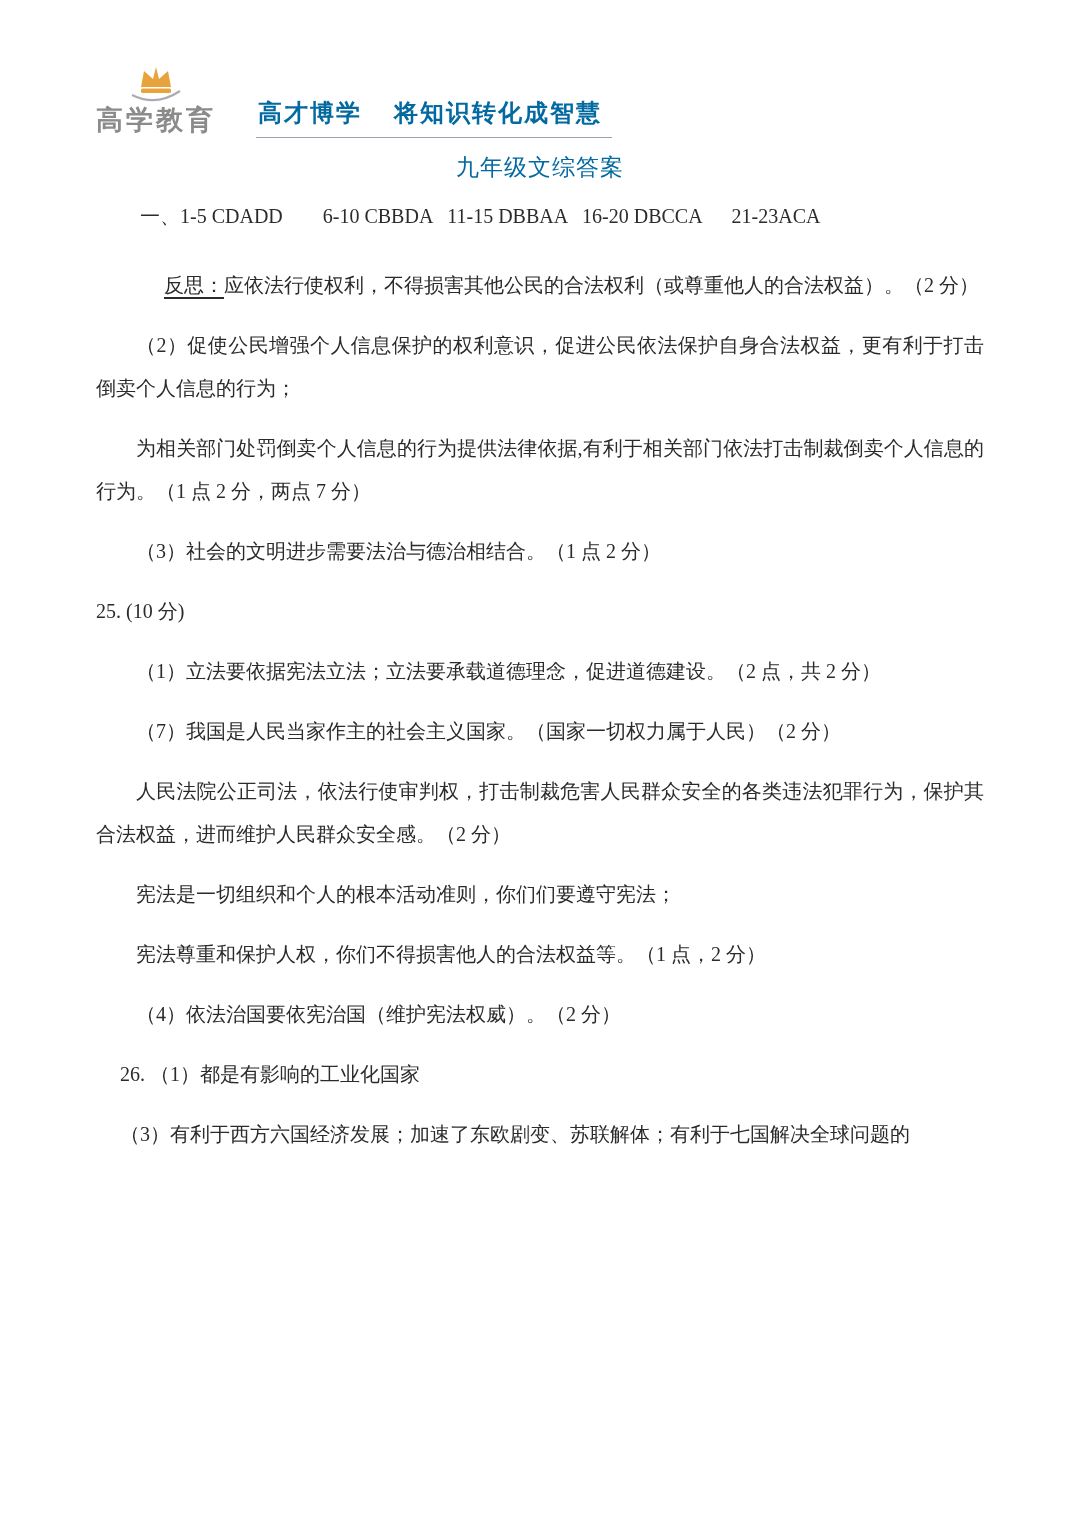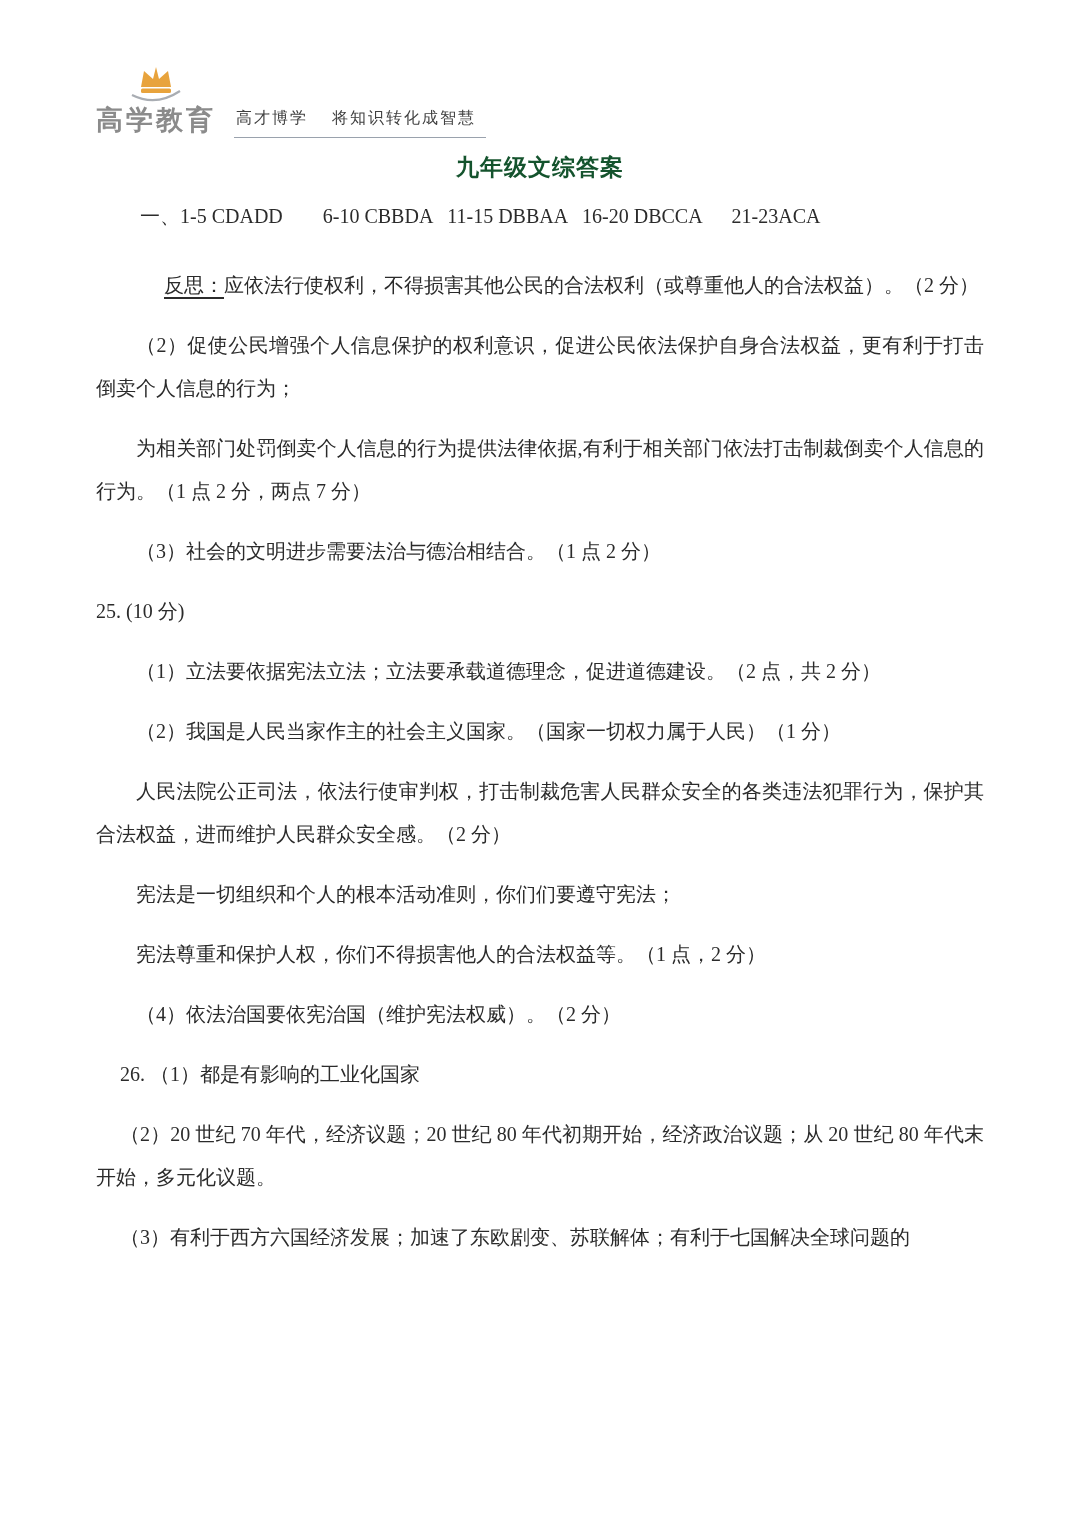--- a/index.html
+++ b/index.html
@@ -13,21 +13,21 @@
     box-sizing: border-box;
     background: #ffffff;
     padding: 62px 96px 80px 96px;
     font-family: "Liberation Serif", "DejaVu Serif", serif;
     color: #2b2b2b;
   }
   
   .header {
     display: flex;
     align-items: flex-end;
-    gap: 18px;
+    gap: 40px;
     margin-bottom: 6px;
   }
   .logo {
     display: flex;
     flex-direction: column;
     align-items: center;
     width: 120px;
   }
   .logo-mark {
     line-height: 0;
@@ -35,34 +35,34 @@
   }
   .logo-text {
     font-family: "Liberation Sans", "DejaVu Sans", sans-serif;
     font-size: 27px;
     font-weight: bold;
     color: #8b8b8b;
     letter-spacing: 3px;
     white-space: nowrap;
   }
   .slogan {
-    font-size: 16px;
-    font-weight: normal;
-    color: #404040;
+    font-size: 24px;
+    font-weight: bold;
+    color: #0369a1;
     letter-spacing: 2px;
     border-bottom: 1px solid #9aa2ad;
     padding: 0 10px 8px 2px;
     white-space: pre;
   }
   
   .doc-title {
     text-align: center;
     font-size: 23px;
-    font-weight: bold;
-    color: #14532d;
+    font-weight: normal;
+    color: #0369a1;
     letter-spacing: 1px;
     margin: 14px 0 12px 0;
   }
   
   .para {
     font-size: 20px;
     line-height: 2.15;
     text-align: justify;
     margin: 0 0 17px 0;
     color: #2b2b2b;
@@ -109,30 +109,29 @@
   <p class="para ind2">（2）促使公民增强个人信息保护的权利意识，促进公民依法保护自身合法权益，更有利于打击倒卖个人信息的行为；</p>
 
   <p class="para ind2">为相关部门处罚倒卖个人信息的行为提供法律依据,有利于相关部门依法打击制裁倒卖个人信息的行为。（1 点 2 分，两点 7 分）</p>
 
   <p class="para ind2">（3）社会的文明进步需要法治与德治相结合。（1 点 2 分）</p>
 
   <p class="para">25.  (10 分)</p>
 
   <p class="para ind2">（1）立法要依据宪法立法；立法要承载道德理念，促进道德建设。（2 点，共 2 分）</p>
 
-  <p class="para ind2">（2）我国是人民当家作主的社会主义国家。（国家一切权力属于人民）（1 分）</p>
+  <p class="para ind2">（7）我国是人民当家作主的社会主义国家。（国家一切权力属于人民）（2 分）</p>
 
   <p class="para ind2">人民法院公正司法，依法行使审判权，打击制裁危害人民群众安全的各类违法犯罪行为，保护其合法权益，进而维护人民群众安全感。（2 分）</p>
 
 
   <p class="para ind2">宪法是一切组织和个人的根本活动准则，你们们要遵守宪法；</p>
 
   <p class="para ind2">宪法尊重和保护人权，你们不得损害他人的合法权益等。（1 点，2 分）</p>
 
   <p class="para ind2">（4）依法治国要依宪治国（维护宪法权威）。（2 分）</p>
 
   <p class="para ind1">26. （1）都是有影响的工业化国家</p>
 
-  <p class="para ind1">（2）20 世纪 70 年代，经济议题；20 世纪 80 年代初期开始，经济政治议题；从 20 世纪 80 年代末开始，多元化议题。</p>
 
   <p class="para ind1">（3）有利于西方六国经济发展；加速了东欧剧变、苏联解体；有利于七国解决全球问题的</p>
 
 </div>
 
 </body></html>

